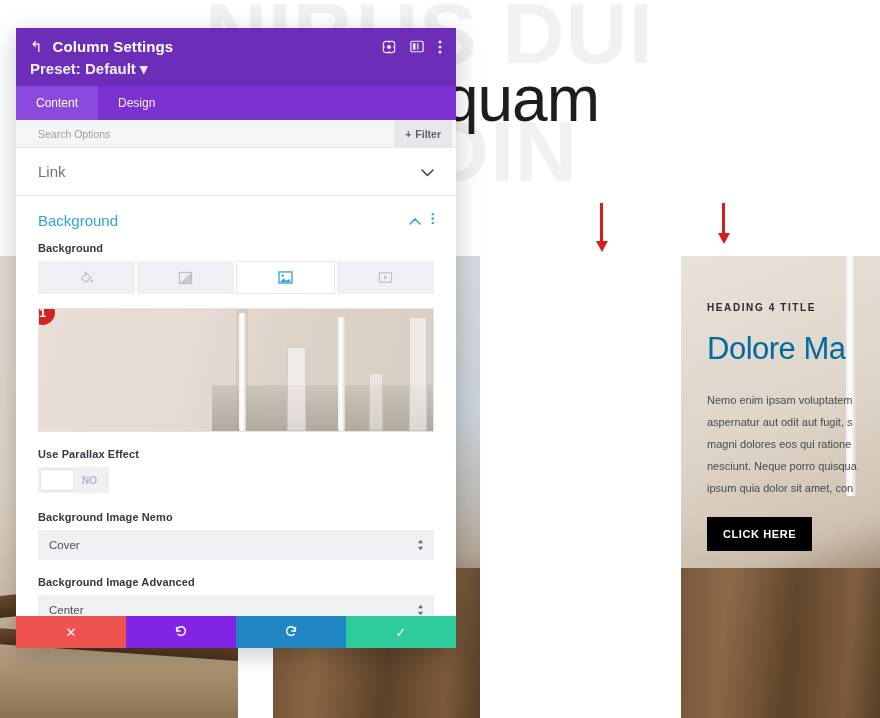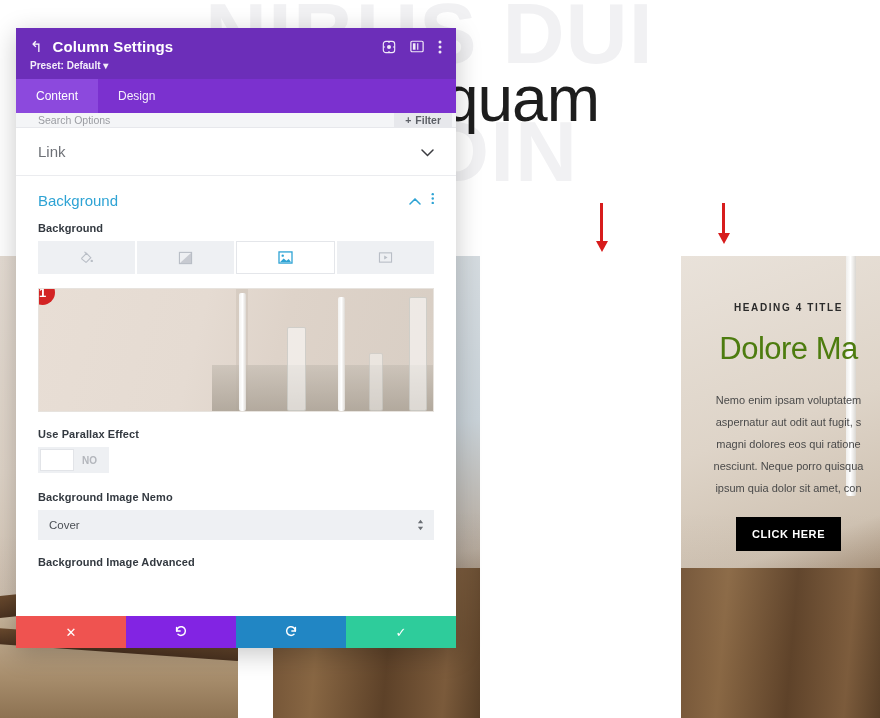--- a/index.html
+++ b/index.html
@@ -86,27 +86,27 @@
     position: absolute; left: 0; right: 0; bottom: 0; height: 105px;
     background: linear-gradient(180deg, #c9b79e, #a88e6d 60%, #8d7252);
   }
   .bench-plank {
     position: absolute; height: 22px;
     background: linear-gradient(180deg, #6a4a2e, #4a3220);
     border-radius: 2px;
   }
 
   
-  .col-text { position: absolute; left: 26px; right: 10px; top: 60px; text-align: center; }
+  .col-text { position: absolute; left: 26px; right: 10px; top: 60px; }
   .col-eyebrow {
     font-size: 10px; font-weight: 700; letter-spacing: 1.6px;
     color: #2b2b2b; margin-bottom: 18px;
   }
   .col-title {
-    font-size: 31px; font-weight: 400; color: #4d7c0f;
+    font-size: 31px; font-weight: 400; color: #0369a1;
     letter-spacing: -0.5px; white-space: nowrap; margin-bottom: 22px;
   }
   .col-body { font-size: 11px; line-height: 2.0; color: #4a4a4a; }
   .col-btn {
     display: inline-block; margin-top: 18px;
     background: #000; color: #fff; font-size: 11px; font-weight: 700;
     letter-spacing: .6px; padding: 11px 16px;
   }
 
   
@@ -124,34 +124,34 @@
     padding: 10px 14px 8px 14px;
     color: #fff;
     position: relative;
   }
   .mh-row { display: flex; align-items: center; gap: 10px; }
   .back-icon { font-size: 15px; line-height: 1; opacity: .95; cursor: pointer; }
   .modal-title { font-size: 15px; font-weight: 700; letter-spacing: .1px; flex: 1; }
   .mh-icons { display: flex; align-items: center; gap: 14px; }
   .mh-ic { opacity: .9; cursor: pointer; display: flex; align-items: center; }
   .preset {
-    font-size: 10px; font-weight: 700; opacity: .92; margin-top: 5px; cursor: pointer;
+    font-size: 15px; font-weight: 700; opacity: .92; margin-top: 5px; cursor: pointer;
   }
 
   .tabs { display: flex; background: #7b31cf; }
   .tab {
     padding: 10px 20px; font-size: 12px; font-weight: 400; color: #fff;
     cursor: pointer; opacity: .92;
   }
   .tab.active { background: #8c49dd; opacity: 1; }
 
   .searchbar {
     display: flex; align-items: center;
     background: #f4f5f7; border-bottom: 1px solid #e7e8ec;
-    height: 15px; padding-left: 22px;
+    height: 28px; padding-left: 22px;
   }
   .search-ph { flex: 1; font-size: 10.5px; color: #9a9ca2; }
   .filter-btn {
     background: #e7e8ec; color: #5c5f66; font-size: 10.5px; font-weight: 700;
     padding: 5px 11px; margin-right: 4px; display: flex; align-items: center; gap: 4px;
     cursor: pointer; height: 100%;
   }
 
   .scroll-body { flex: 1; overflow: hidden; background: #fff; }
 
@@ -448,20 +448,29 @@
               <path d="M4 12l-3-4h6z" fill="#6a6e74"></path>
           </svg>
         </span>
       </div>
     </div>
 
     <div class="gap"></div>
 
     <div class="field">
       <div class="field-label">Background Image Advanced</div>
+      <div class="select">
+        <span>Center</span>
+        <span class="spin">
+          <svg width="7" height="11" viewBox="0 0 8 12">
+            <path d="M4 0l3 4H1z" fill="#6a6e74"></path>
+              <path d="M4 12l-3-4h6z" fill="#6a6e74"></path>
+          </svg>
+        </span>
+      </div>
     </div>
 
   </div>
 
   <div class="footer-bar">
     <div class="fbtn fb-cancel">
       <span>✕</span>
     </div>
     <div class="fbtn fb-undo">
       <span>

